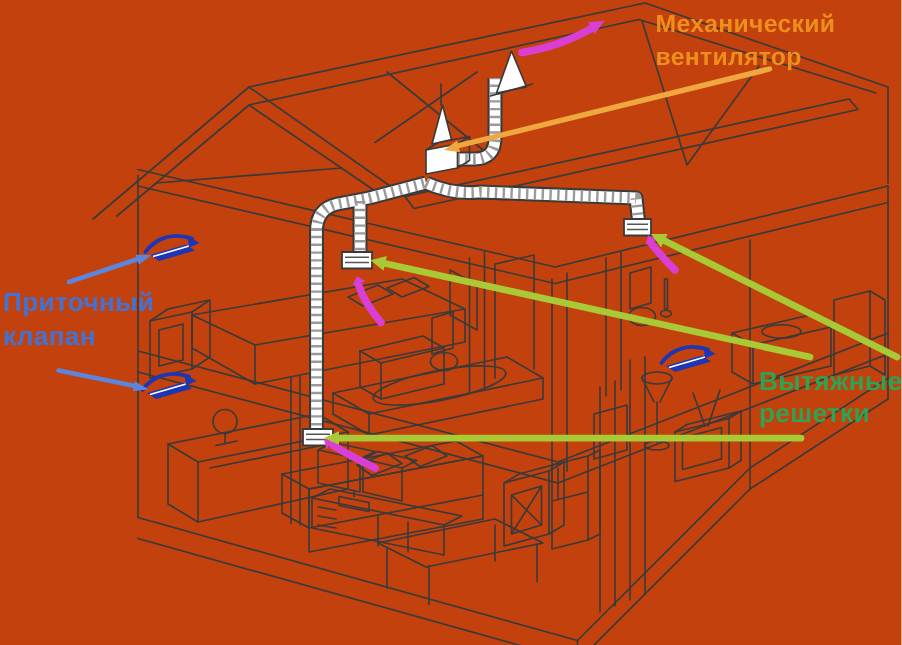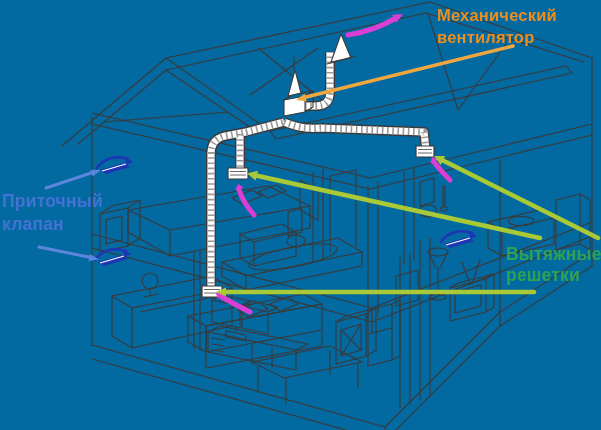--- a/index.html
+++ b/index.html
@@ -1,16 +1,16 @@
 <!DOCTYPE html>
 <html><head>
 <meta charset="utf-8">
 <style>
   html,body{margin:0;padding:0;background:#ffffff;}
-  #stage{position:relative;width:601px;height:430px;background:#0369a1;overflow:hidden;
+  #stage{position:relative;width:601px;height:430px;background:#c2410c;overflow:hidden;
          font-family:"Liberation Sans",sans-serif;}
   svg{display:block}
   .lineart{stroke:#3a3a3a;stroke-width:1.1;fill:none;stroke-linejoin:round;stroke-linecap:round;}
   .lineart-thin{stroke:#555;stroke-width:0.9;fill:none;}
   .duct-outer{stroke:#3a3a3a;stroke-width:10;fill:none;stroke-linejoin:round;}
   .duct-inner{stroke:#ffffff;stroke-width:7.2;fill:none;stroke-linejoin:round;}
   .duct-ribs{stroke:#9a9a9a;stroke-width:7.2;fill:none;stroke-dasharray:1.6 3.6;stroke-linejoin:round;}
   .vent-box{fill:#ffffff;stroke:#3a3a3a;stroke-width:1.2;}
   .lbl{font-weight:bold;letter-spacing:0.2px;}
   .lbl-orange{fill:#ED8E1D;font-size:16.5px;}

